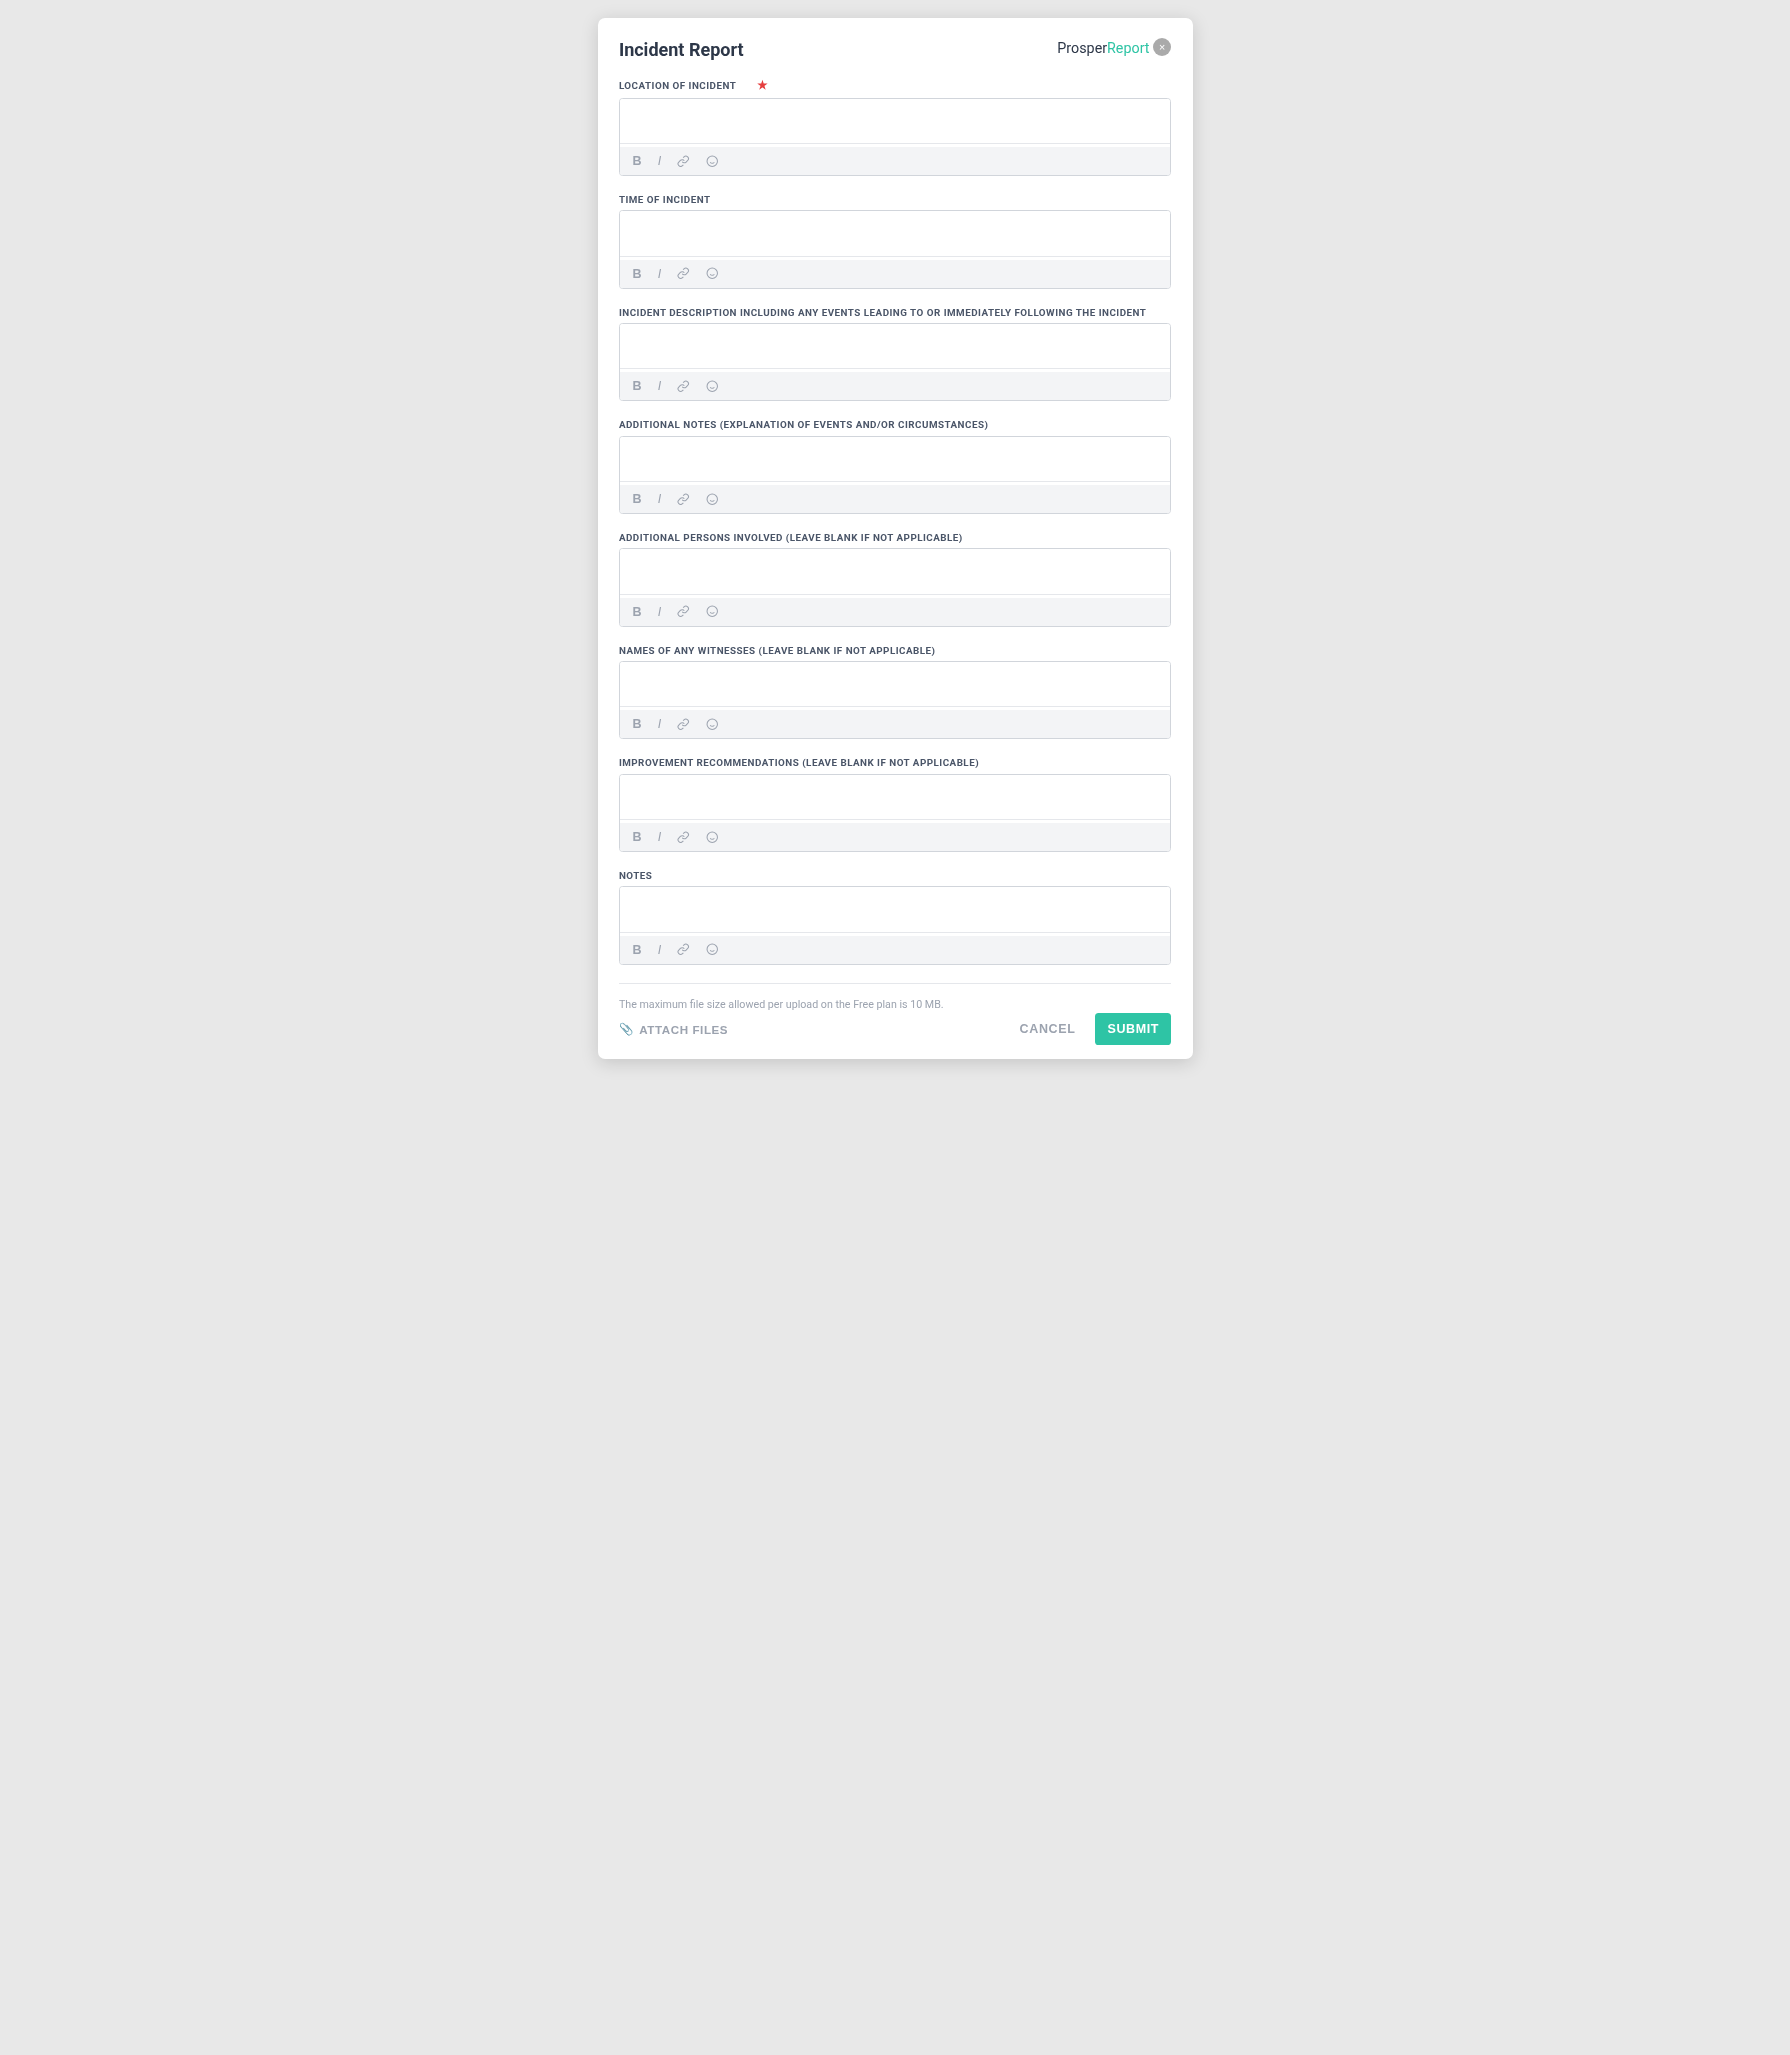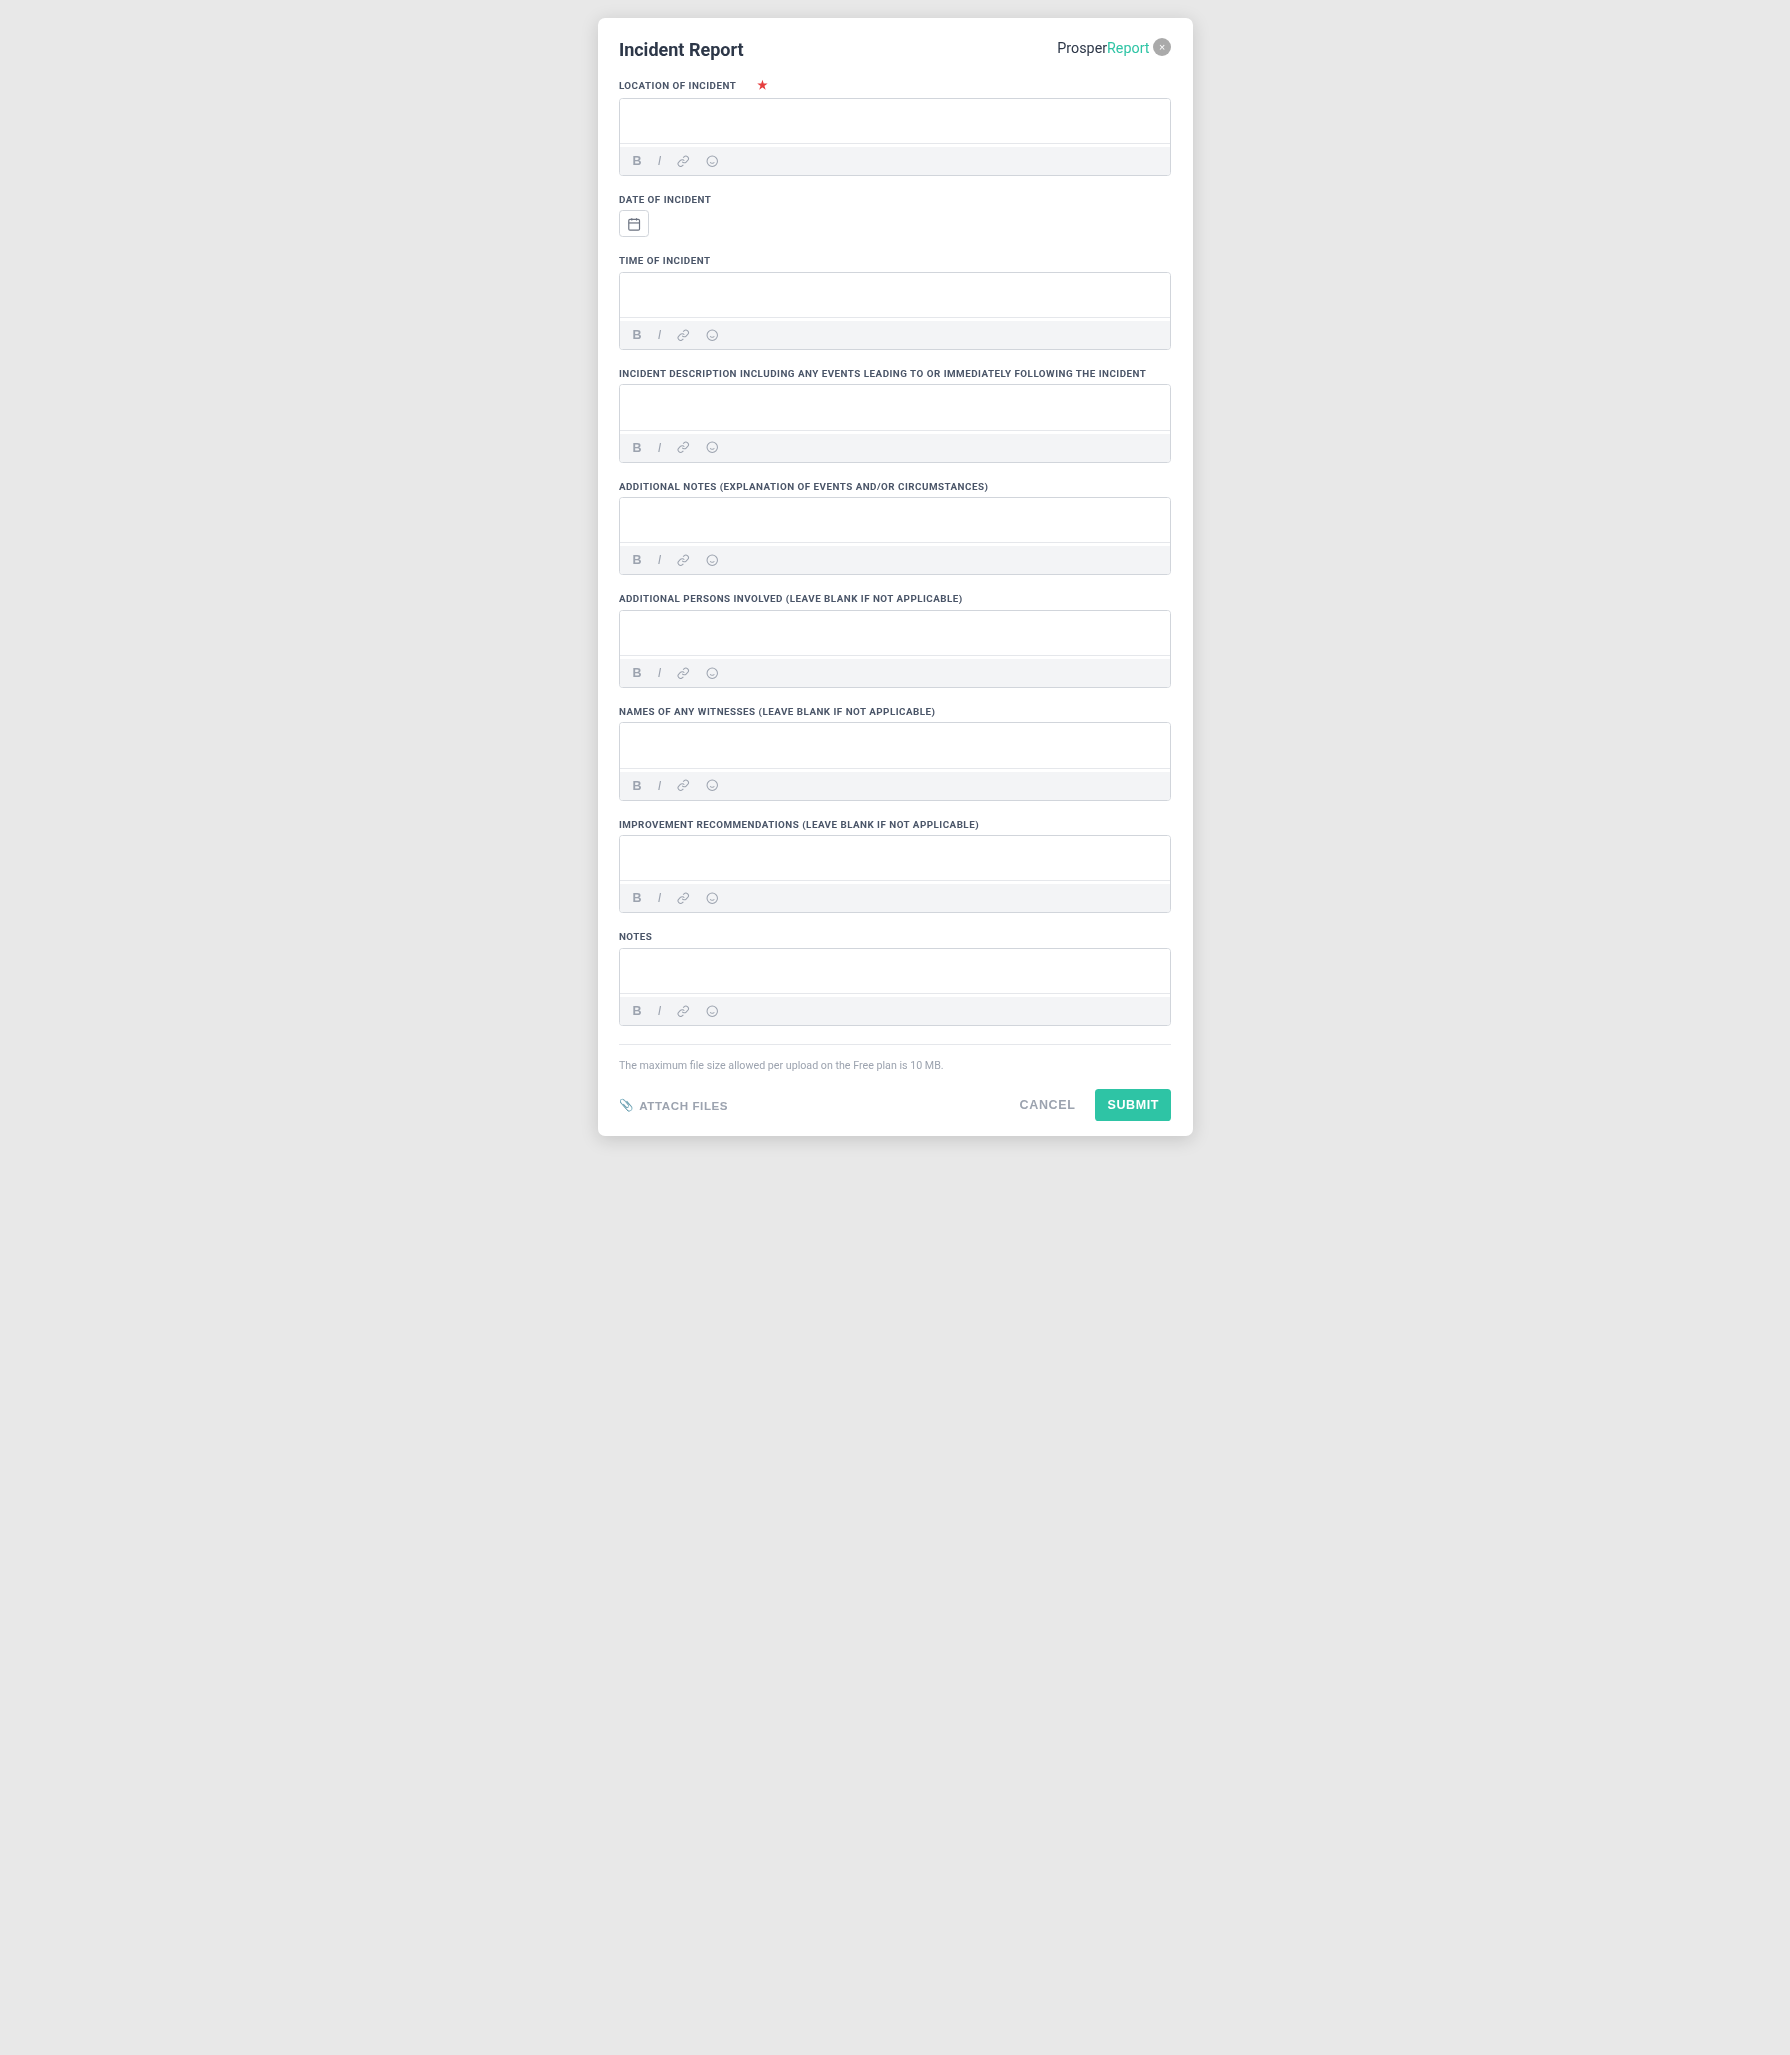--- a/index.html
+++ b/index.html
@@ -156,21 +156,21 @@
 
     .footer-section {
       border-top: 0.9px solid #e5e7eb;
       padding: 14.3px 0;
       margin-top: 3.6px;
     }
 
     .file-size-notice {
       font-size: 10.7px;
       color: #9ca3af;
-      margin-bottom: 17px;
+      margin-bottom: 2px;
     }
 
     .footer-actions {
       display: flex;
       align-items: center;
       justify-content: space-between;
     }
 
     .attach-btn {
       background: none;
@@ -262,31 +262,20 @@
               <circle cx="12" cy="12" r="10"></circle>
               <path d="M8 14s1.5 2 4 2 4-2 4-2"></path>
               <line x1="9" y1="9" x2="9.01" y2="9"></line>
               <line x1="15" y1="9" x2="15.01" y2="9"></line>
             </svg>
         </button>
       </div>
     </div>
   </div>
 
-  <div class="field-section">
-    <div class="field-label">DATE OF INCIDENT</div>
-    <button class="date-picker-btn">
-      <svg width="14.3" height="14.3" viewBox="0 0 24 24" fill="none" stroke="#6b7280" stroke-width="2">
-        <rect x="3" y="4" width="18" height="18" rx="2" ry="2"></rect>
-        <line x1="16" y1="2" x2="16" y2="6"></line>
-        <line x1="8" y1="2" x2="8" y2="6"></line>
-        <line x1="3" y1="10" x2="21" y2="10"></line>
-      </svg>
-    </button>
-  </div>
 
   <div class="field-section">
     <div class="field-label">TIME OF INCIDENT</div>
     <div class="text-editor">
       <textarea class="editor-content" rows="2" style=""></textarea>
       <div class="editor-toolbar">
         <button class="toolbar-btn bold">B</button>
         <button class="toolbar-btn italic">I</button>
         <button class="toolbar-btn">
           <svg width="12.5" height="12.5" viewBox="0 0 24 24" fill="none" stroke="#9ca3af" stroke-width="2">

